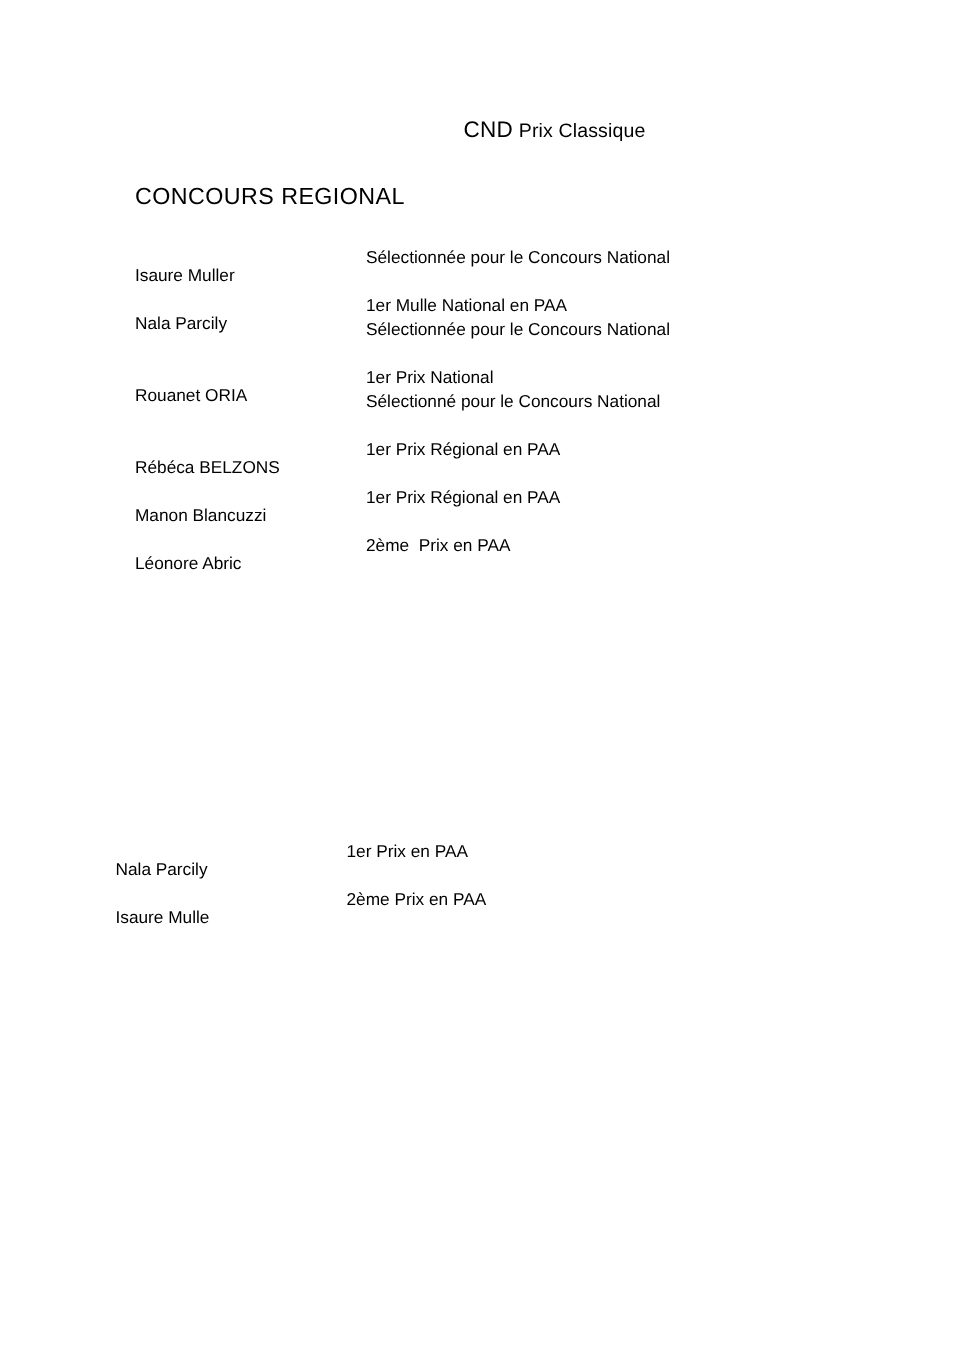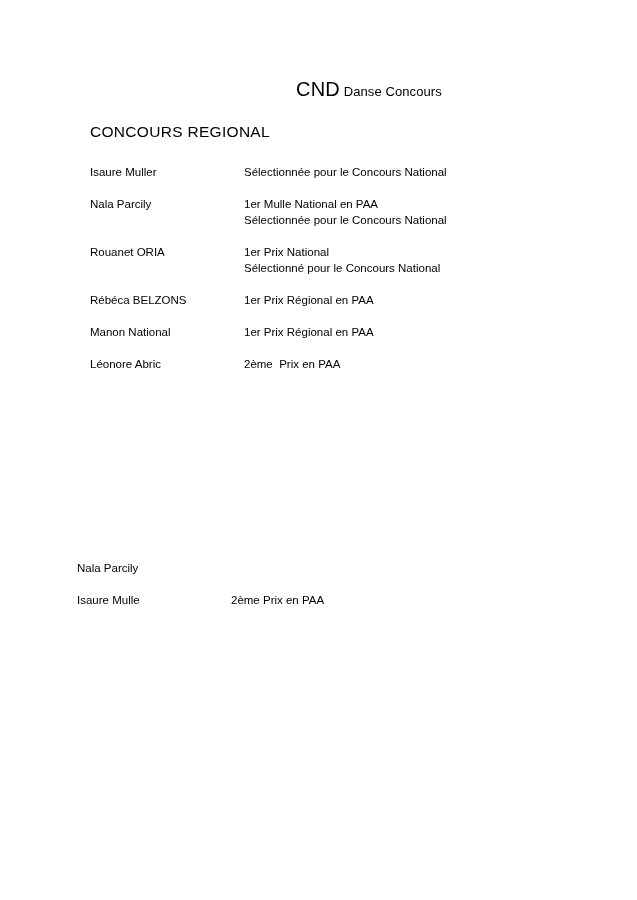--- a/index.html
+++ b/index.html
@@ -25,22 +25,23 @@
 
   
   .doc-title {
     position: absolute;
     left: 296px;
     top: 78px;
     white-space: nowrap;
     line-height: 1.1;
   }
   .title-main {
-    font-size: 20px;
+    font-size: 15px;
     letter-spacing: 0.2px;
+    margin-left: 13px;
   }
   .title-sub {
     font-size: 13px;
     letter-spacing: 0.1px;
   }
 
   
   .section {
     position: absolute;
     left: 0;
@@ -66,21 +67,21 @@
     position: relative;
     display: block;
     min-height: 16px;
     margin-bottom: 16px;
   }
   .entry.two-line { margin-bottom: 16px; }
 
   .entry-name {
     position: absolute;
     left: 77px;
-    top: 0;
+    top: 12px;
     font-size: 11.5px;
     line-height: 16px;
     white-space: nowrap;
     text-align: right;
   }
 
   .entry-awards {
     margin-left: 231px;
     font-size: 11.5px;
     line-height: 16px;
@@ -92,21 +93,21 @@
 
   
   .entry.gap-before { margin-top: 34px; }
 </style>
 </head>
 <body>
 
 <div class="page">
 
   <div class="doc-title">
-    <span class="title-main">CND</span><span class="title-sub"> Danse Concours</span>
+    <span class="title-main">CND</span><span class="title-sub"> Prix Classique</span>
   </div>
 
   <div class="section" id="section-regional">
     <h2 class="section-heading">CONCOURS REGIONAL</h2>
     <div class="entries" id="entries-regional">
         <div class="entry two-line">
           <div class="entry-name">Isaure Muller</div>
           <div class="entry-awards">
             <div class="award-line">Sélectionnée pour le Concours National</div>
           </div>
@@ -125,38 +126,41 @@
             <div class="award-line">Sélectionné pour le Concours National</div>
           </div>
         </div>
         <div class="entry">
           <div class="entry-name">Rébéca BELZONS</div>
           <div class="entry-awards">
             <div class="award-line">1er Prix Régional en PAA</div>
           </div>
         </div>
         <div class="entry">
-          <div class="entry-name">Manon National</div>
+          <div class="entry-name">Manon Blancuzzi</div>
           <div class="entry-awards">
             <div class="award-line">1er Prix Régional en PAA</div>
           </div>
         </div>
         <div class="entry">
           <div class="entry-name">Léonore Abric</div>
           <div class="entry-awards">
             <div class="award-line">2ème  Prix en PAA</div>
           </div>
         </div>
       </div>
   </div>
 
   <div class="section" id="section-national">
     <div class="entries" id="entries-national">
         <div class="entry">
           <div class="entry-name">Nala Parcily</div>
+          <div class="entry-awards">
+            <div class="award-line">1er Prix en PAA</div>
+          </div>
         </div>
         <div class="entry">
           <div class="entry-name">Isaure Mulle</div>
           <div class="entry-awards">
             <div class="award-line">2ème Prix en PAA</div>
           </div>
         </div>
       </div>
   </div>
 

